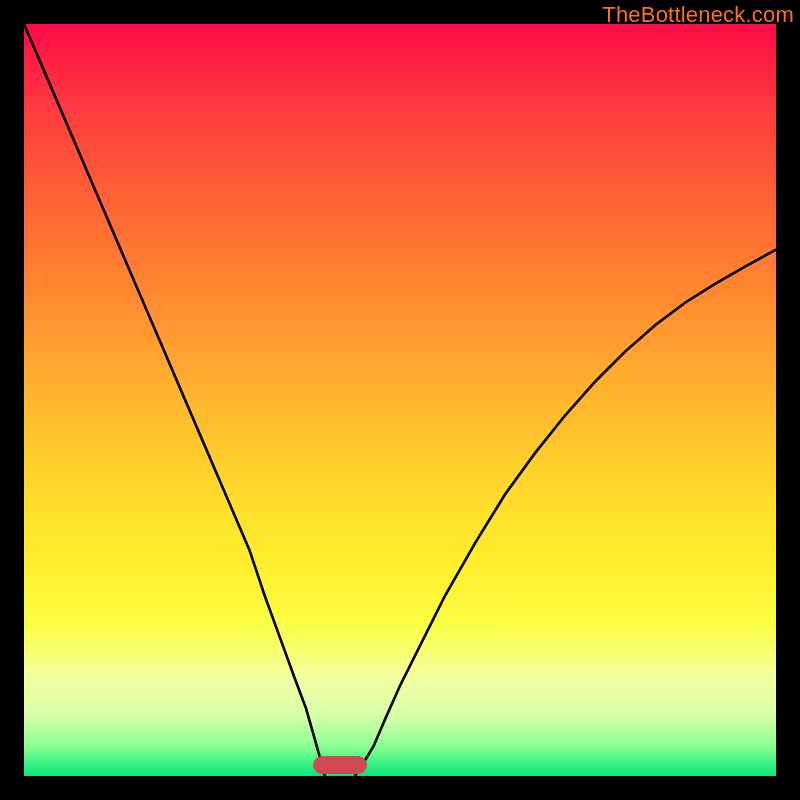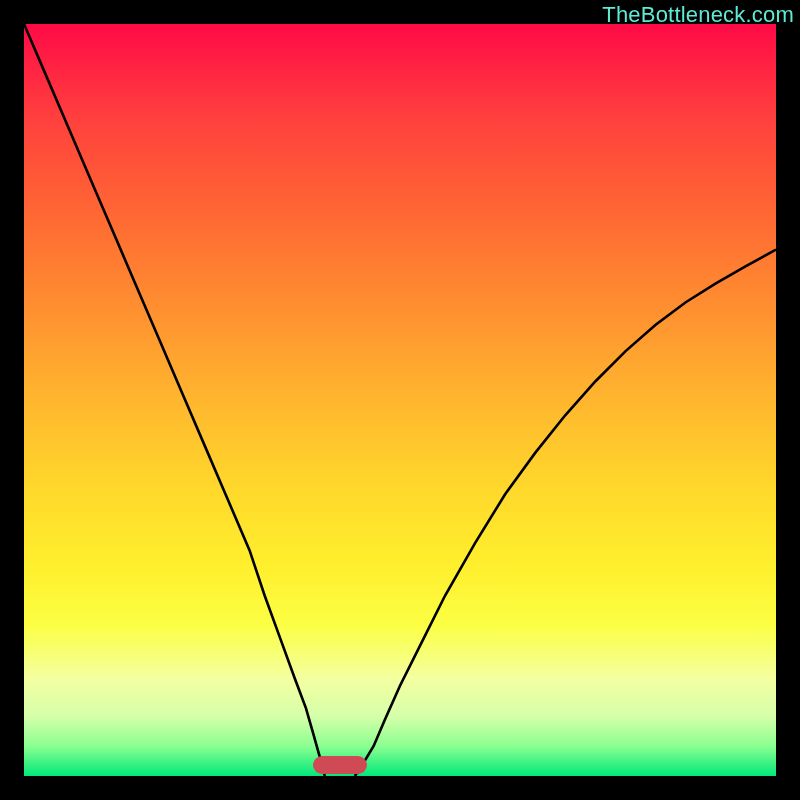--- a/index.html
+++ b/index.html
@@ -57,21 +57,21 @@
   svg.curve {
     position: absolute;
     inset: 0;
     width: 100%;
     height: 100%;
   }
   .watermark {
     position: absolute;
     top: 2px;
     right: 6px;
-    color: #5eead4;
+    color: #f97316;
     font-size: 22px;
     font-weight: 500;
     letter-spacing: 0.2px;
     user-select: none;
   }
 </style>
 </head>
 <body>
 
 <div class="frame">

